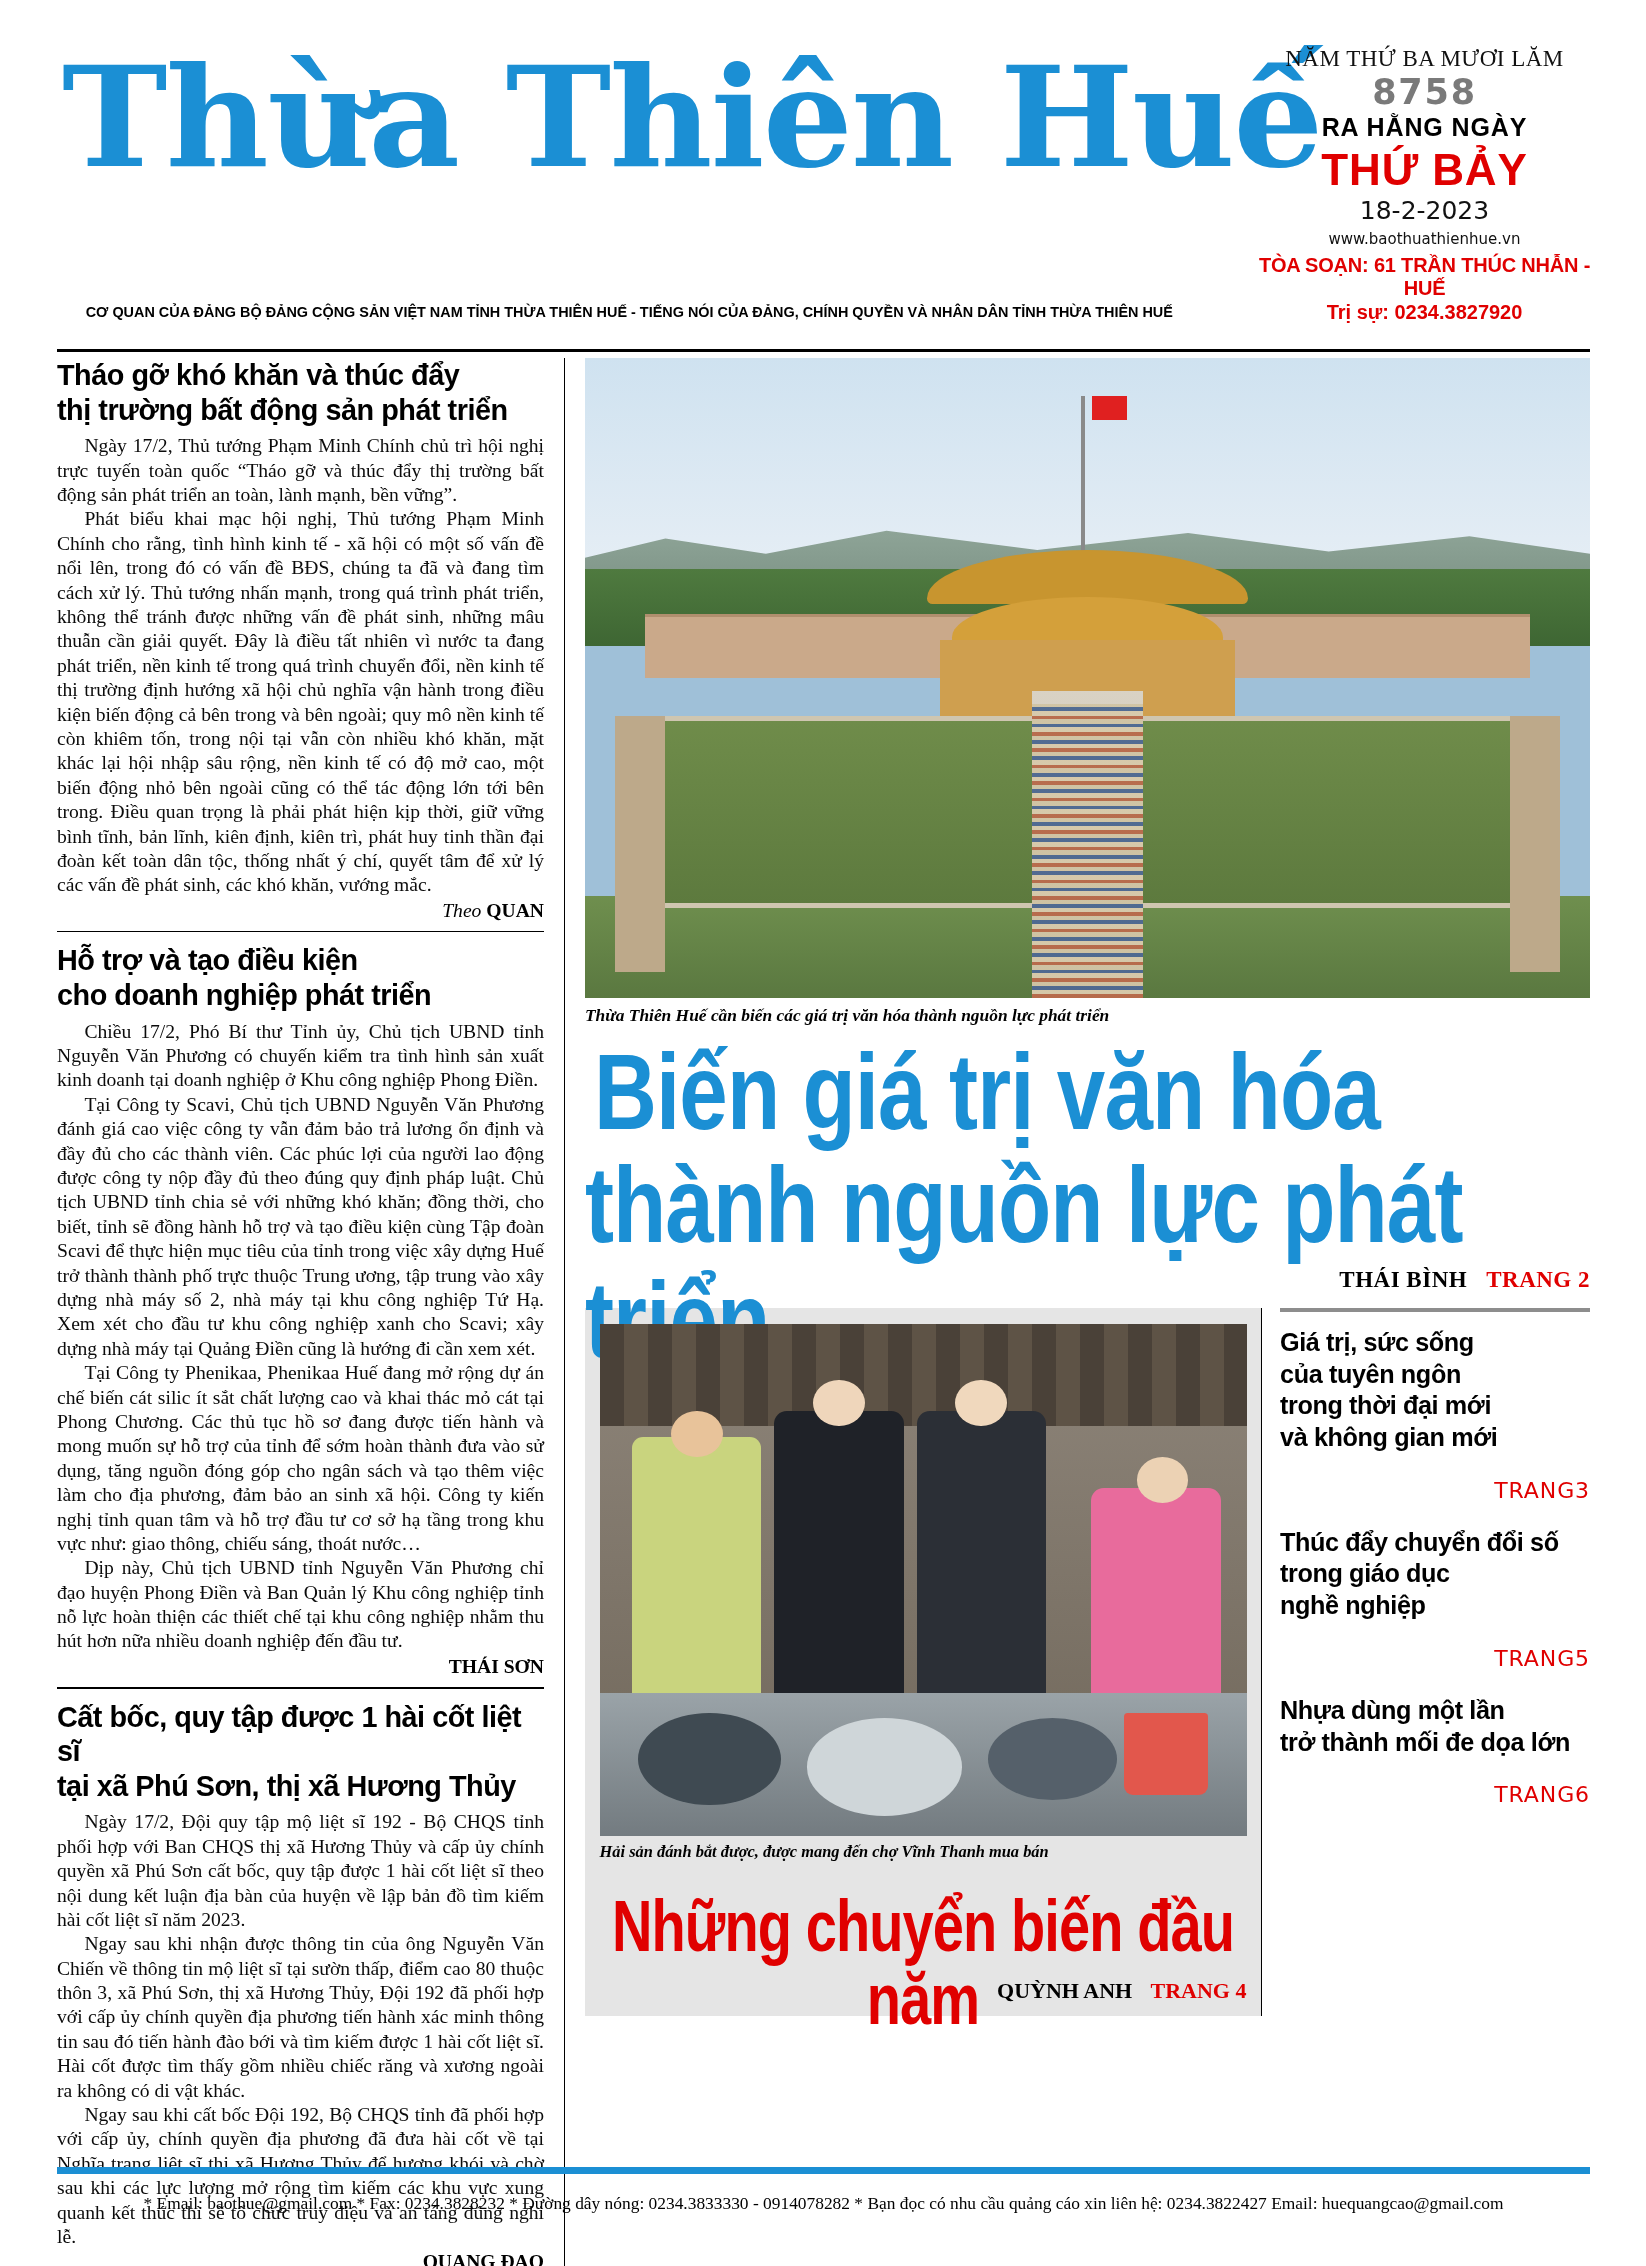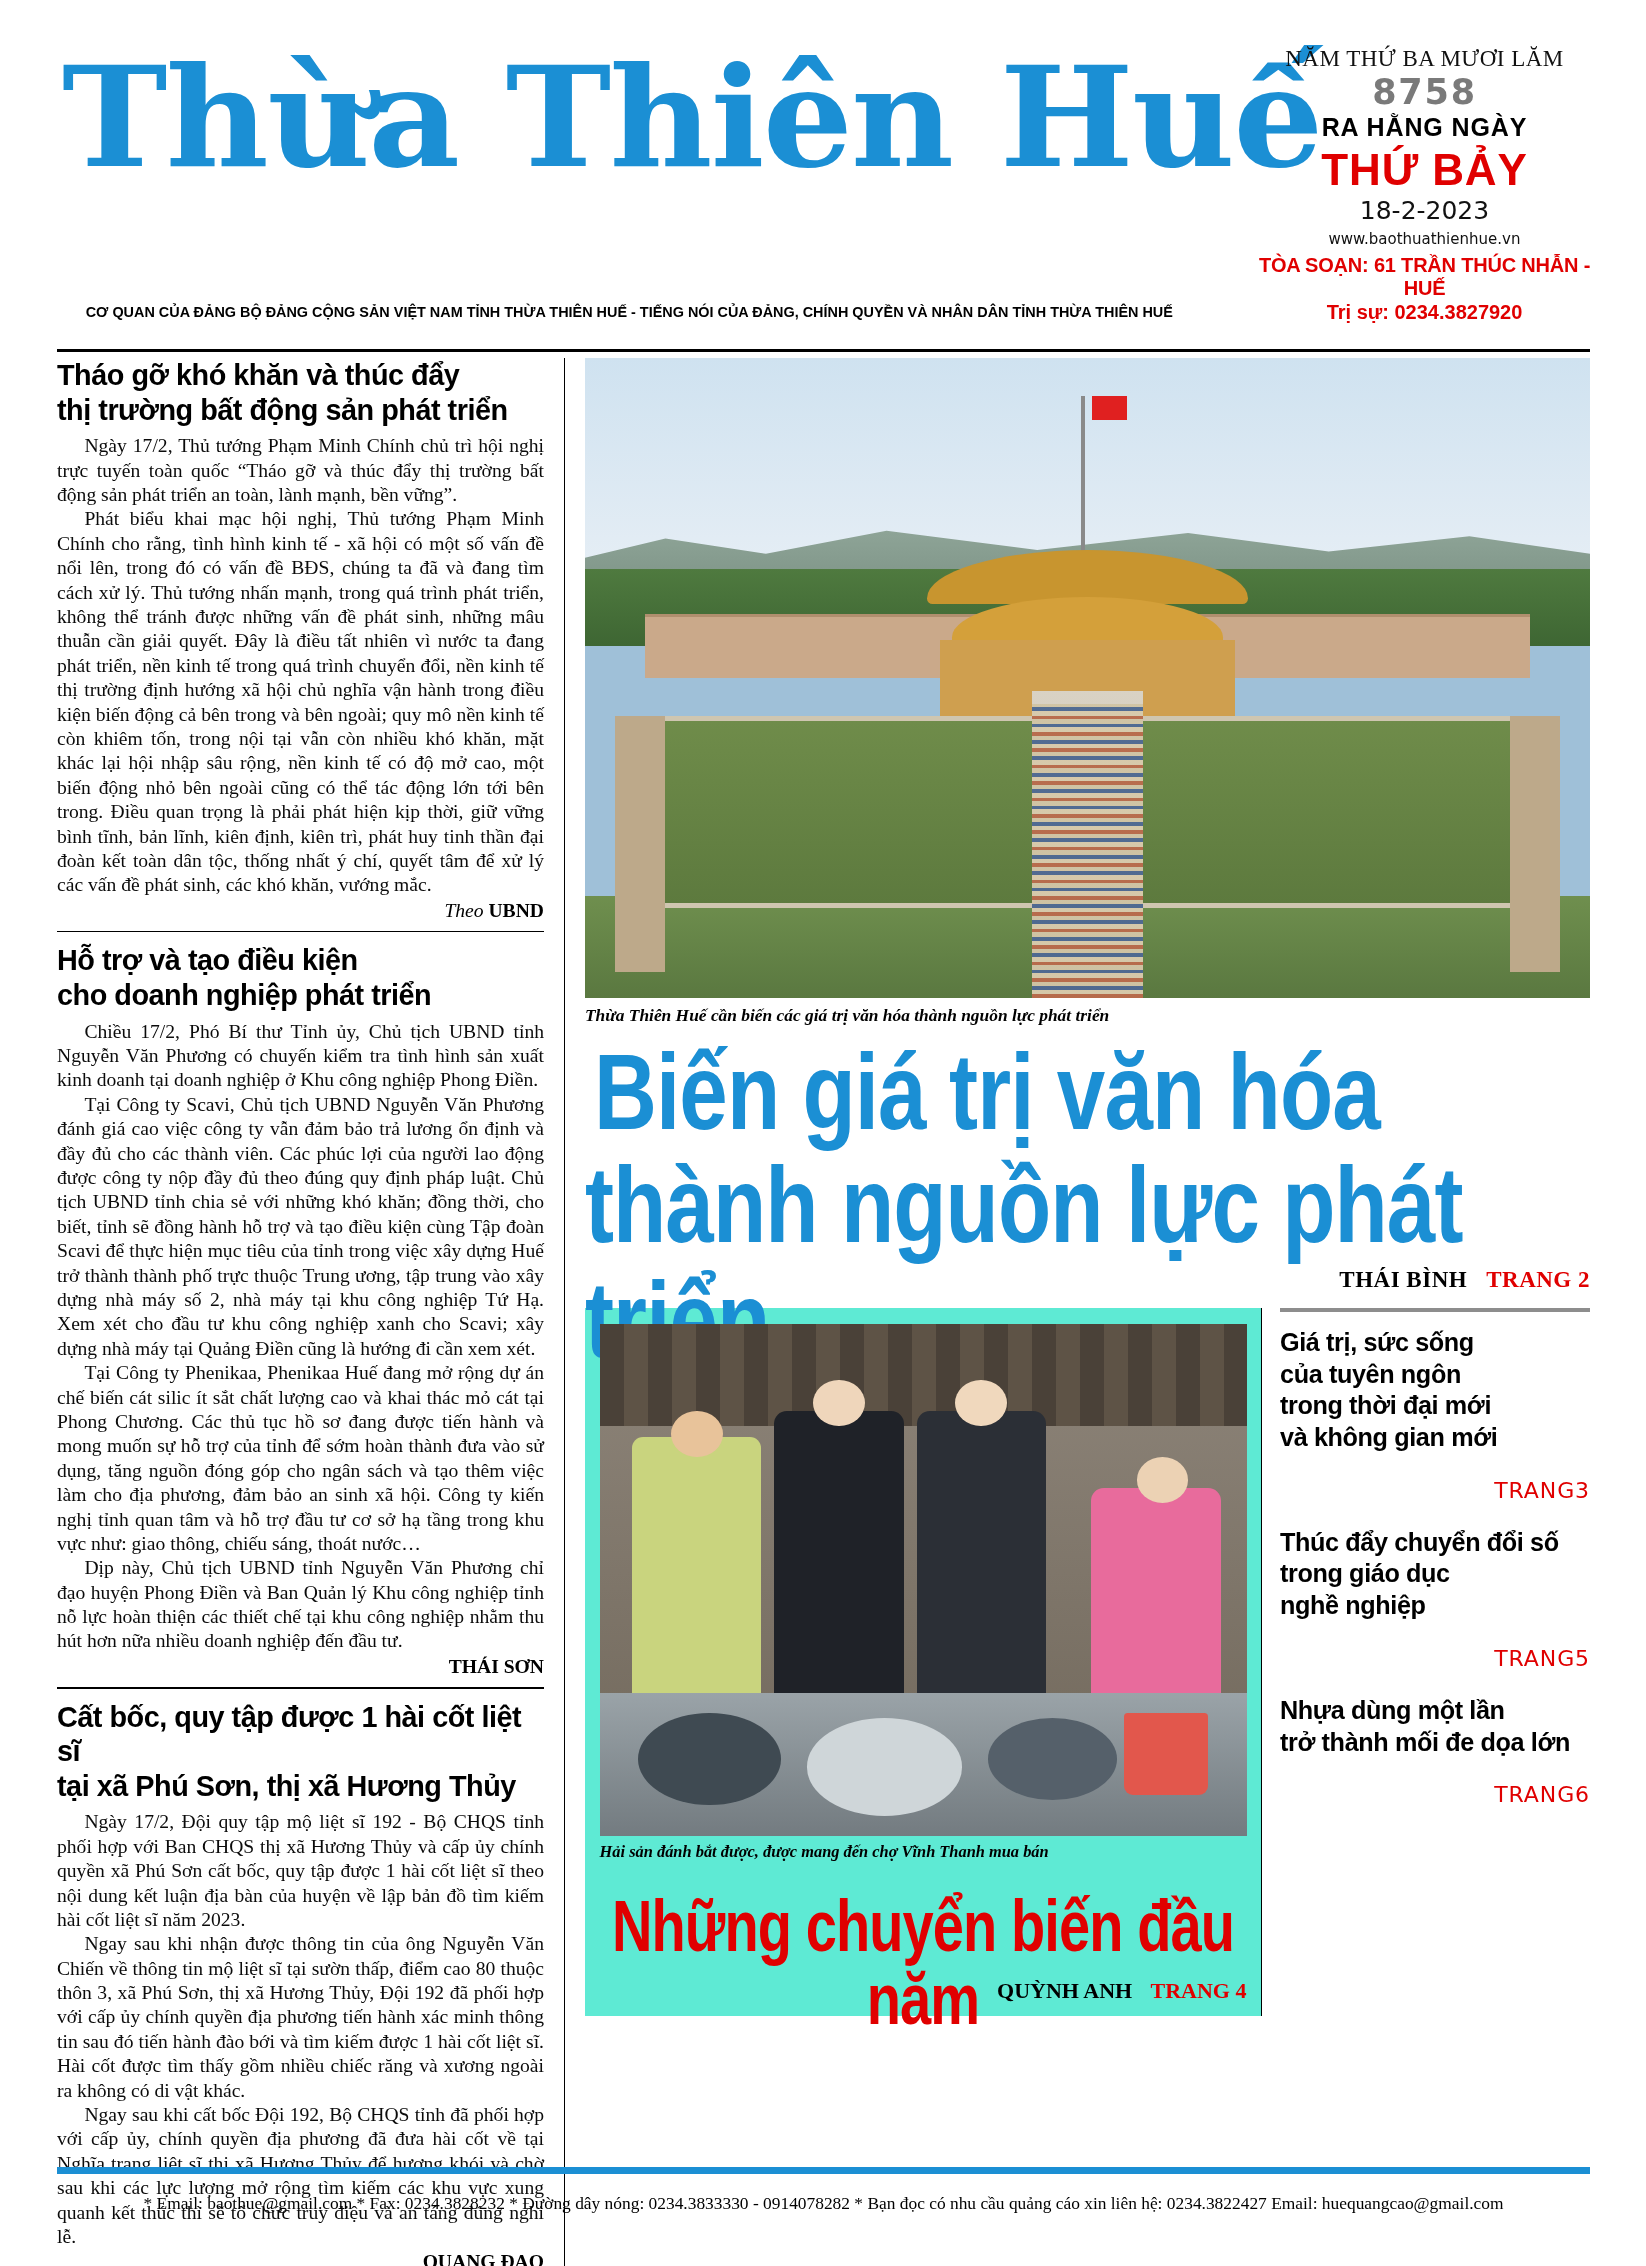--- a/index.html
+++ b/index.html
@@ -150,21 +150,21 @@
     font-weight: bold; font-size: 23px;
     letter-spacing: 0.5px;
     margin-top: 3.7px;
   }
   .mega-credit .red { color: #e00000; margin-left: 12.8px; }
 
   
   .lower {
     display: flex; margin-top: 14.6px;
   }
-  .lower-left { width: 676px; background: #5eead4; padding: 16.4px 14.6px 12.8px; }
+  .lower-left { width: 676px; background: #e5e5e5; padding: 16.4px 14.6px 12.8px; }
   .lower-right { width: 349px; padding-left: 18.3px; border-left: 1.8px solid #000; }
 
   .photo-market {
     width: 647px; height: 512px; overflow: hidden; position: relative;
     background: #b8b0a6;
   }
   .cap-market {
     font-family: "Liberation Serif", serif;
     font-style: italic; font-weight: bold; font-size: 16.4px;
     margin-top: 6.4px; color: #000;
@@ -287,21 +287,21 @@
 
       <div class="art">
         <div class="art-head">
           <span>Tháo gỡ khó khăn và thúc đẩy</span><br>
           <span>thị trường bất động sản phát triển</span>
         </div>
         <div class="art-body">
           <p>Ngày 17/2, Thủ tướng Phạm Minh Chính chủ trì hội nghị trực tuyến toàn quốc “Tháo gỡ và thúc đẩy thị trường bất động sản phát triển an toàn, lành mạnh, bền vững”.</p>
           <p>Phát biểu khai mạc hội nghị, Thủ tướng Phạm Minh Chính cho rằng, tình hình kinh tế - xã hội có một số vấn đề nổi lên, trong đó có vấn đề BĐS, chúng ta đã và đang tìm cách xử lý. Thủ tướng nhấn mạnh, trong quá trình phát triển, không thể tránh được những vấn đề phát sinh, những mâu thuẫn cần giải quyết. Đây là điều tất nhiên vì nước ta đang phát triển, nền kinh tế trong quá trình chuyển đổi, nền kinh tế thị trường định hướng xã hội chủ nghĩa vận hành trong điều kiện biến động cả bên trong và bên ngoài; quy mô nền kinh tế còn khiêm tốn, trong nội tại vẫn còn nhiều khó khăn, mặt khác lại hội nhập sâu rộng, nền kinh tế có độ mở cao, một biến động nhỏ bên ngoài cũng có thể tác động lớn tới bên trong. Điều quan trọng là phải phát hiện kịp thời, giữ vững bình tĩnh, bản lĩnh, kiên định, kiên trì, phát huy tinh thần đại đoàn kết toàn dân tộc, thống nhất ý chí, quyết tâm để xử lý các vấn đề phát sinh, các khó khăn, vướng mắc.</p>
         </div>
-        <div class="byline"><em>Theo </em><span>UBND</span></div>
+        <div class="byline"><em>Theo </em><span>QUAN</span></div>
       </div>
 
       <div class="rule-sep"></div>
 
       <div class="art">
         <div class="art-head">
           <span>Hỗ trợ và tạo điều kiện</span><br>
           <span>cho doanh nghiệp phát triển</span>
         </div>
         <div class="art-body">

